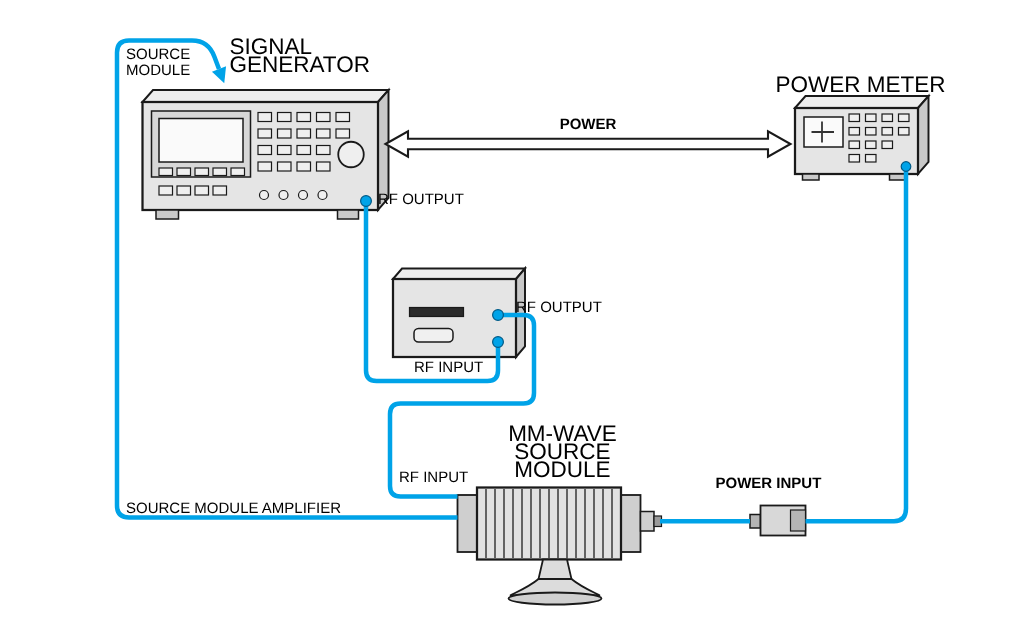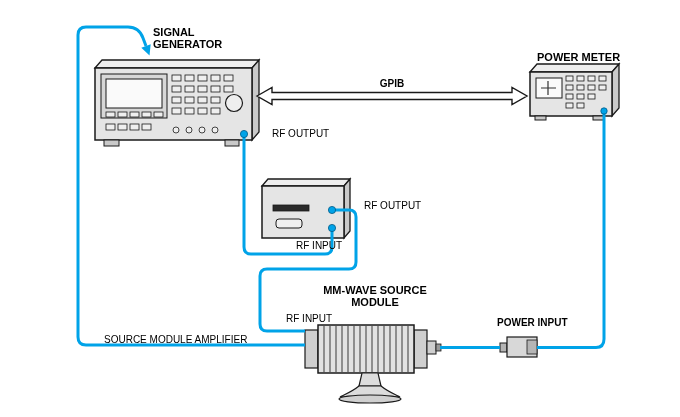--- a/index.html
+++ b/index.html
@@ -1,23 +1,23 @@
 <!DOCTYPE html>
 <html><head>
 <meta charset="utf-8">
 <style>
   html,body{margin:0;padding:0;background:#fff;}
   .stage{position:relative;width:680px;height:417px;background:#ffffff;overflow:hidden;
          font-family:"Liberation Sans",sans-serif;}
   .stage svg{position:absolute;left:0;top:0;}
   .lbl{position:absolute;color:#000;}
-  .b{font-weight:700;font-size:11px;line-height:12px;}
+  .b{font-weight:400;font-size:15px;line-height:12px;}
   .b2{font-weight:700;font-size:10px;line-height:11px;}
   .r{font-size:10px;line-height:11px;}
-  .nw{white-space:nowrap;margin-left:20px;}
+  .nw{white-space:nowrap;}
   .ctr{text-align:center;}
 </style>
 </head>
 <body>
 
 <div class="stage">
 
   <svg width="680" height="417" viewBox="0 0 680 417">
 
     <g stroke="#1a1a1a">
@@ -131,23 +131,24 @@
     <g stroke="#005a86" stroke-width="0.8" fill="#00A3E8">
       <circle cx="244" cy="134" r="3.6"></circle>
       <circle cx="332" cy="210" r="3.6"></circle>
       <circle cx="332" cy="228" r="3.6"></circle>
       <circle cx="604" cy="111" r="3.2"></circle>
     </g>
 
     <polygon points="257,96 272,87.5 272,92.5 512,92.5 512,87.5 527,96 512,104.5 512,99.5 272,99.5 272,104.5" fill="#ffffff" stroke="#1a1a1a" stroke-width="1.4"></polygon>
   </svg>
 
+  <div class="lbl r" style="left:84px;top:31px;width:58px">SOURCE MODULE</div>
   <div class="lbl b" style="left:153px;top:26px;width:82px">SIGNAL GENERATOR</div>
   <div class="lbl b nw" style="left:517px;top:51px">POWER METER</div>
-  <div class="lbl b2 ctr" style="left:362px;top:78px;width:60px">GPIB</div>
+  <div class="lbl b2 ctr" style="left:362px;top:78px;width:60px">POWER</div>
   <div class="lbl r nw" style="left:252px;top:128px">RF OUTPUT</div>
   <div class="lbl r nw" style="left:344px;top:200px">RF OUTPUT</div>
   <div class="lbl r nw" style="left:276px;top:240px">RF INPUT</div>
   <div class="lbl b ctr" style="left:315px;top:284px;width:120px">MM-WAVE SOURCE MODULE</div>
   <div class="lbl r nw" style="left:266px;top:313px">RF INPUT</div>
   <div class="lbl r nw" style="left:84px;top:334px">SOURCE MODULE AMPLIFIER</div>
   <div class="lbl b2 nw" style="left:477px;top:317px">POWER INPUT</div>
 
 </div>
 

